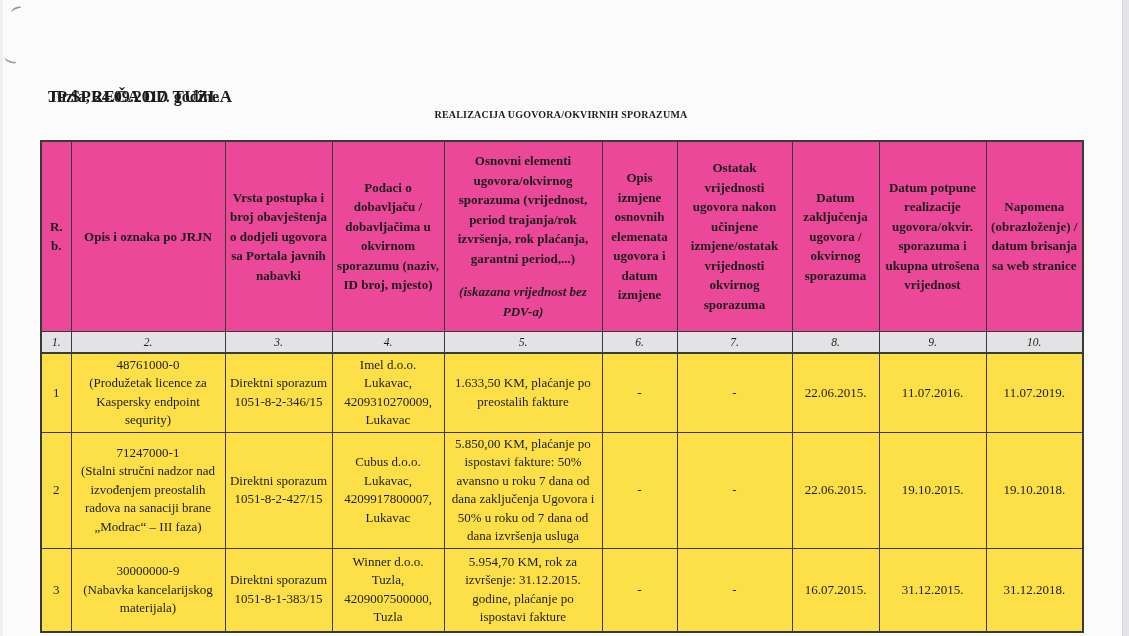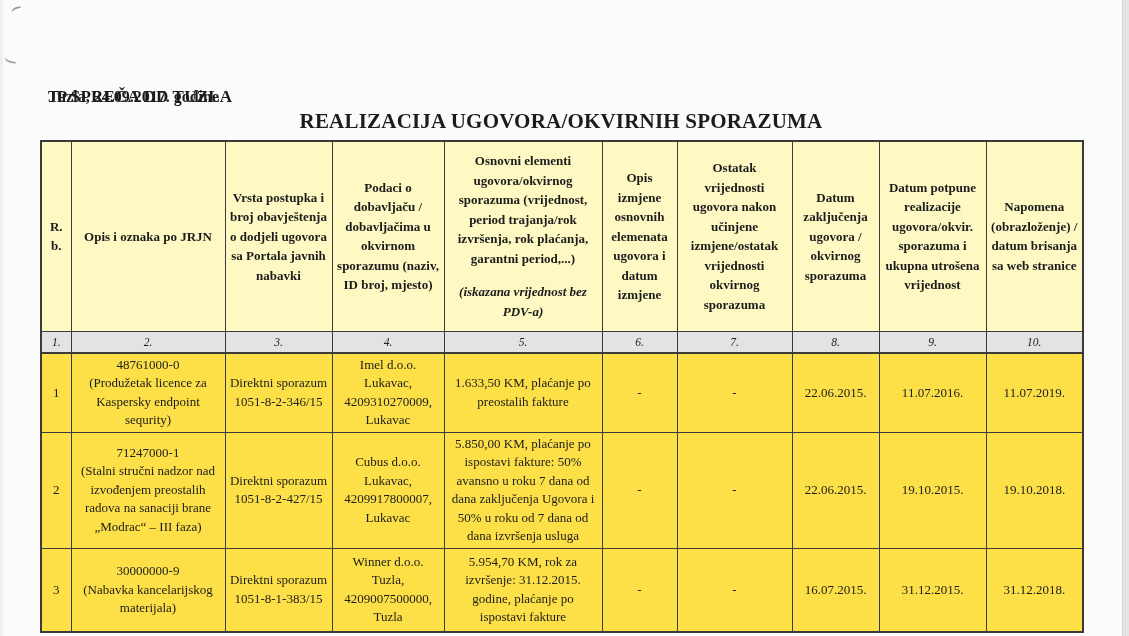--- a/index.html
+++ b/index.html
@@ -32,36 +32,36 @@
   .company {
     position:absolute; left:48px; top:48px;
     font-size:17px; font-weight:bold; letter-spacing:.2px;margin-top:39px;
   }
   .dateline {
     position:absolute; left:48px; top:88px;
     font-size:16px; font-weight:bold;
   }
   .doc-title {
     position:absolute; left:40px; top:109px; width:1042px;
-    text-align:center; font-size:21px; font-weight:bold; letter-spacing:.2px;
+    text-align:center; font-size:10px; font-weight:bold; letter-spacing:.2px;
   }
   table.contracts {
     position:absolute; left:40px; top:140px;
     width:1042px; border-collapse:collapse; table-layout:fixed;
     border:2px solid #3a3a3a;
   }
   table.contracts td, table.contracts th {
     border:1px solid #3a3a3a;
     text-align:center; vertical-align:middle;
     padding:2px 4px;
     overflow:hidden;
   }
   tr.hdr { height:190px; }
   tr.hdr th {
-    background:#fef9c3;
+    background:#ec4899;
     font-size:13px; font-weight:bold; line-height:1.5;
     white-space:pre-line;
   }
   tr.hdr th .note {
     display:block; margin-top:14px;
     font-style:italic; font-weight:bold;
   }
   tr.nums { height:22px; }
   tr.nums td {
     background:#e3e3e5;

